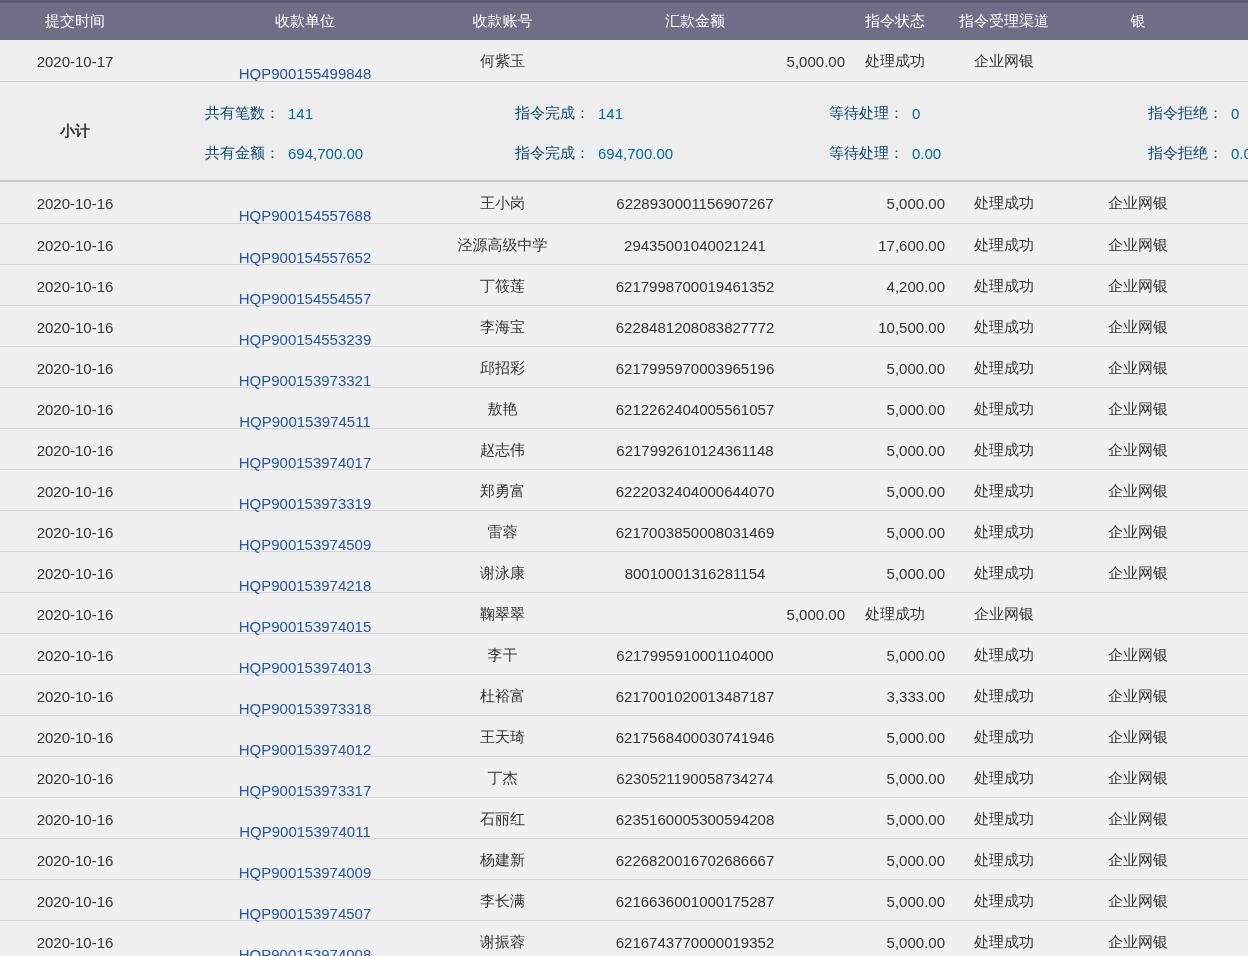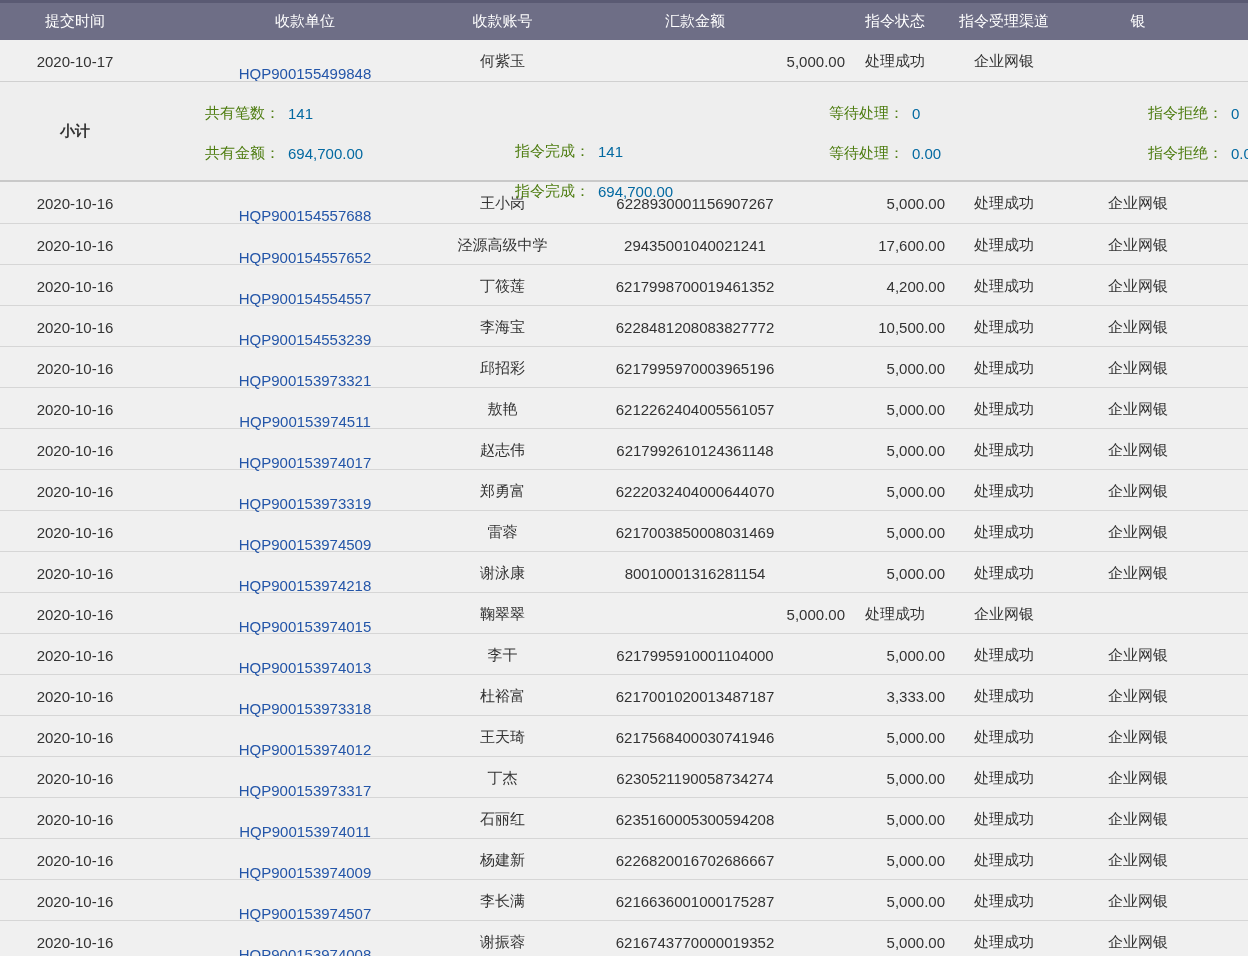--- a/index.html
+++ b/index.html
@@ -74,24 +74,24 @@
   }
   .subtotal-line.line1 { top:22px; }
   .subtotal-line.line2 { top:62px; }
   .pair {
     position:absolute;
     display:flex;
     align-items:center;
     font-size:15px;
     white-space:nowrap;
   }
-  .pair .p-label { color:#4d7c0f;font-family:Liberation Mono, monospace; }
+  .pair .p-label { color:#0c4a6e;font-family:Liberation Mono, monospace; }
   .pair .p-value { margin-left:8px; color:#0369a1; }
   .pair.pos1 { left:205px; }
-  .pair.pos2 { left:515px;margin-top:38px; }
+  .pair.pos2 { left:515px; }
   .pair.pos3 { left:829px; }
   .pair.pos4 { left:1148px; }
 </style>
 </head>
 <body>
 
 <div class="viewport">
   <div class="grid-table">
 
     <div class="trow thead">

